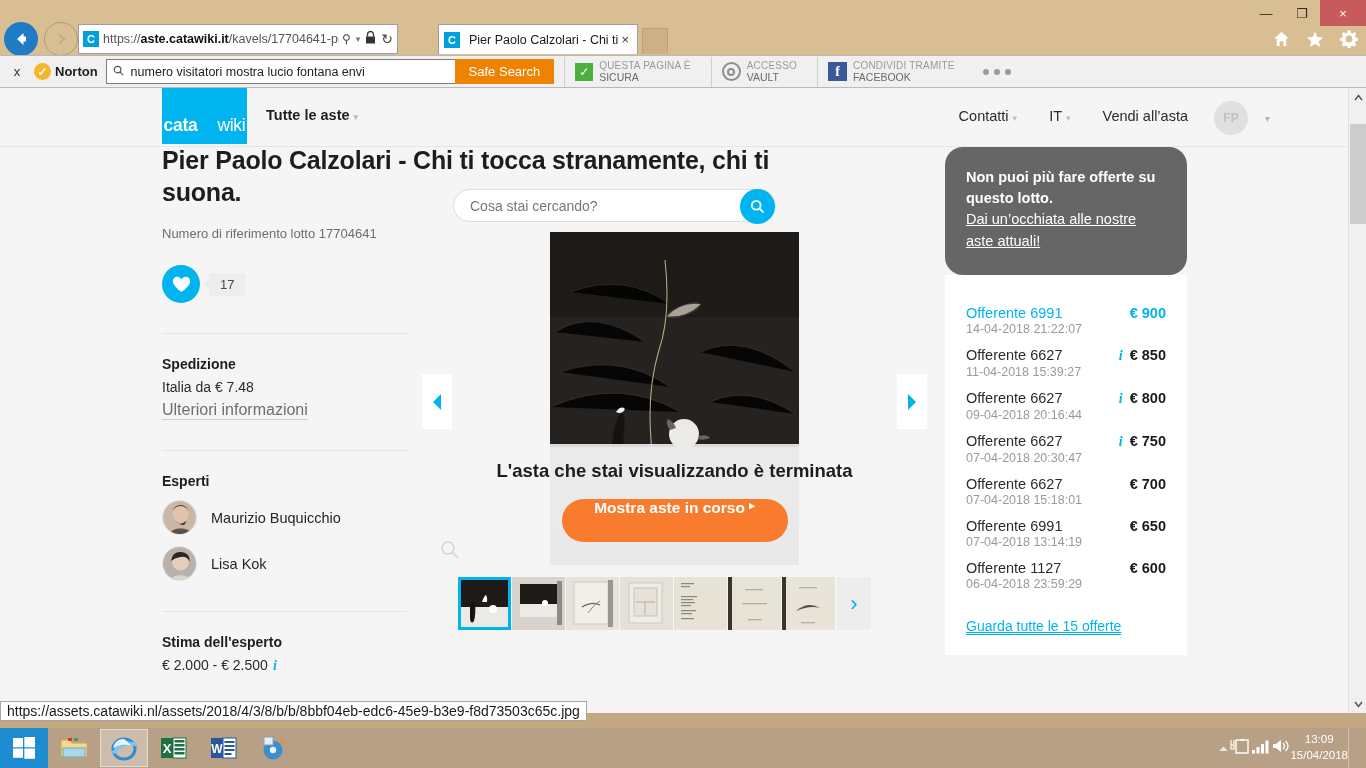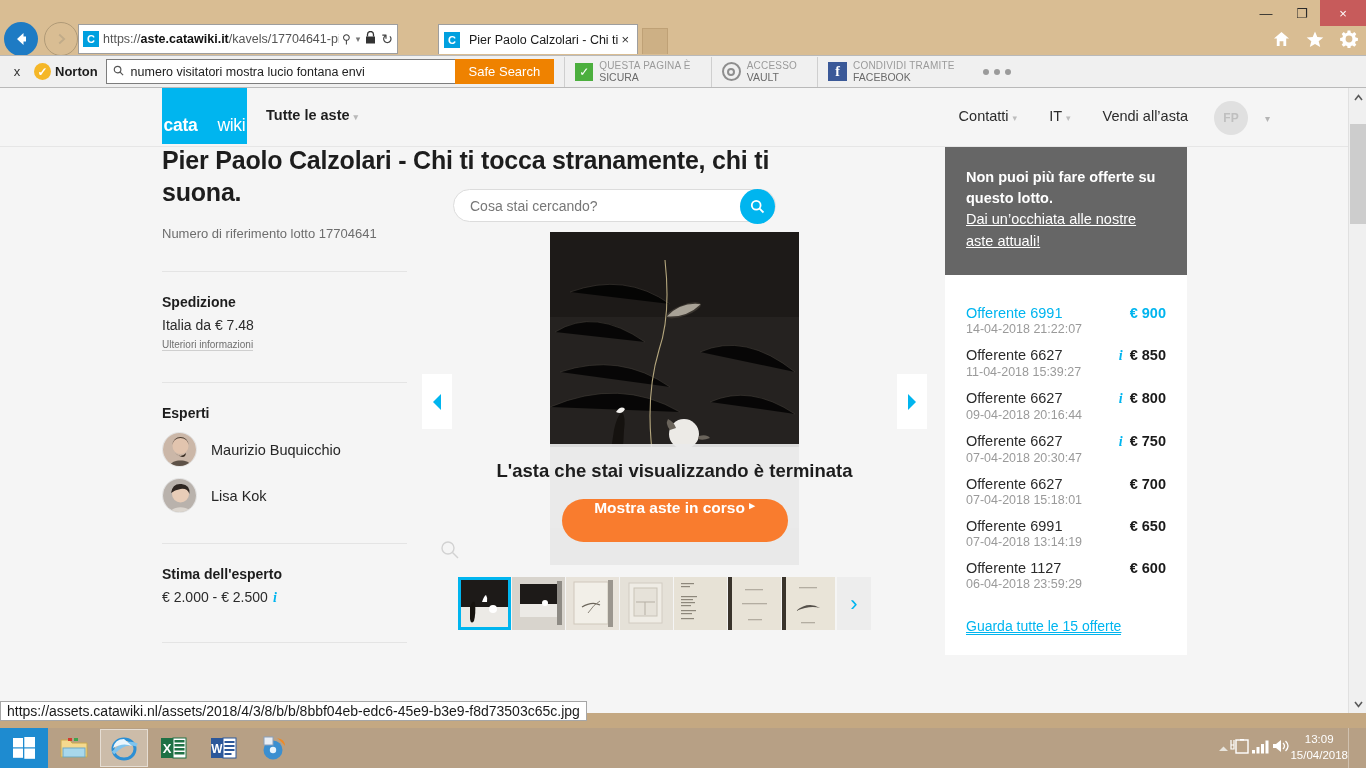--- a/index.html
+++ b/index.html
@@ -195,21 +195,21 @@
   }
   #fav-count-wrap::before {
     content: ''; position: absolute; left: -5px; top: 50%; margin-top: -5px;
     border: 5px solid transparent; border-right-color: #ededed; border-left: 0;
   }
   .l-divider { height: 1px; background: #e4e4e4; margin: 30px 0 0 0; width: 245px; }
   .l-block { margin-top: 22px; }
   .l-head { font-size: 14px; font-weight: bold; color: #1d1d1d; }
   .l-line { font-size: 14px; color: #2b2b2b; margin-top: 7px; }
   .l-link {
-    font-size: 10px; color: #6f6f6f; margin-top: 6px;
+    font-size: 16px; color: #6f6f6f; margin-top: 6px;
     border-bottom: 1px solid #cfcfcf; display: inline-block;
   }
   .expert-row { display: flex; align-items: center; margin-top: 11px; }
   .expert-av {
     width: 35px; height: 35px; border-radius: 50%; overflow: hidden;
     border: 1px solid #e2e2e2; flex: 0 0 35px;
   }
   .expert-name { font-size: 14.5px; color: #262626; margin-left: 14px; }
   .info-i {
     color: #00b5ef; font-style: italic; font-weight: bold; font-size: 14px;
@@ -257,21 +257,21 @@
   #thumb-next {
     width: 34px; height: 53px; background: #ededed; display: flex;
     align-items: center; justify-content: center; margin-left: 1px;
   }
 
   
   #right-col {
     position: absolute; left: 945px; top: 0; width: 242px;
   }
   #bid-closed {
-    background: #666666; color: #fff; padding: 20px 21px 22px 21px;
+    background: #666666; color: #fff; padding: 20px 21px 22px 21px; border-radius: 18px;
   }
   #bid-closed-title { font-size: 14.5px; font-weight: bold; line-height: 1.45; }
   #bid-closed-link {
     margin-top: 22px; font-size: 14.5px; color: #fff; line-height: 1.5;
     text-decoration: underline;
   }
   #bid-card { background: #fff; padding: 30px 21px 20px 21px; }
   .bid-row { margin-bottom: 11px; }
   .bid-top { display: flex; align-items: baseline; justify-content: space-between; }
   .bid-name { font-size: 14.5px; color: #2b2b2b; }
@@ -451,20 +451,28 @@
         </svg>
     </div>
   </div>
 
   <div id="content">
 
     <div id="left-col">
       <div id="lot-title">Pier Paolo Calzolari - Chi ti tocca stranamente, chi ti suona.</div>
       <div id="lot-ref">Numero di riferimento lotto 17704641</div>
 
+      <div id="fav-row">
+        <div id="fav-btn">
+          <svg width="19" height="17" viewBox="0 0 20 18">
+              <path d="M10 17 C10 17 0.8 10.8 0.8 5.6 C0.8 2.6 3 0.8 5.4 0.8 C7.3 0.8 9 2 10 3.5 C11 2 12.7 0.8 14.6 0.8 C17 0.8 19.2 2.6 19.2 5.6 C19.2 10.8 10 17 10 17 Z" fill="#fff"></path>
+            </svg>
+        </div>
+        <div id="fav-count-wrap">17</div>
+      </div>
 
       <div class="l-divider"></div>
 
       <div class="l-block">
         <div class="l-head">Spedizione</div>
         <div class="l-line">Italia da € 7.48</div>
         <div class="l-link">Ulteriori informazioni</div>
       </div>
 
       <div class="l-divider"></div>

